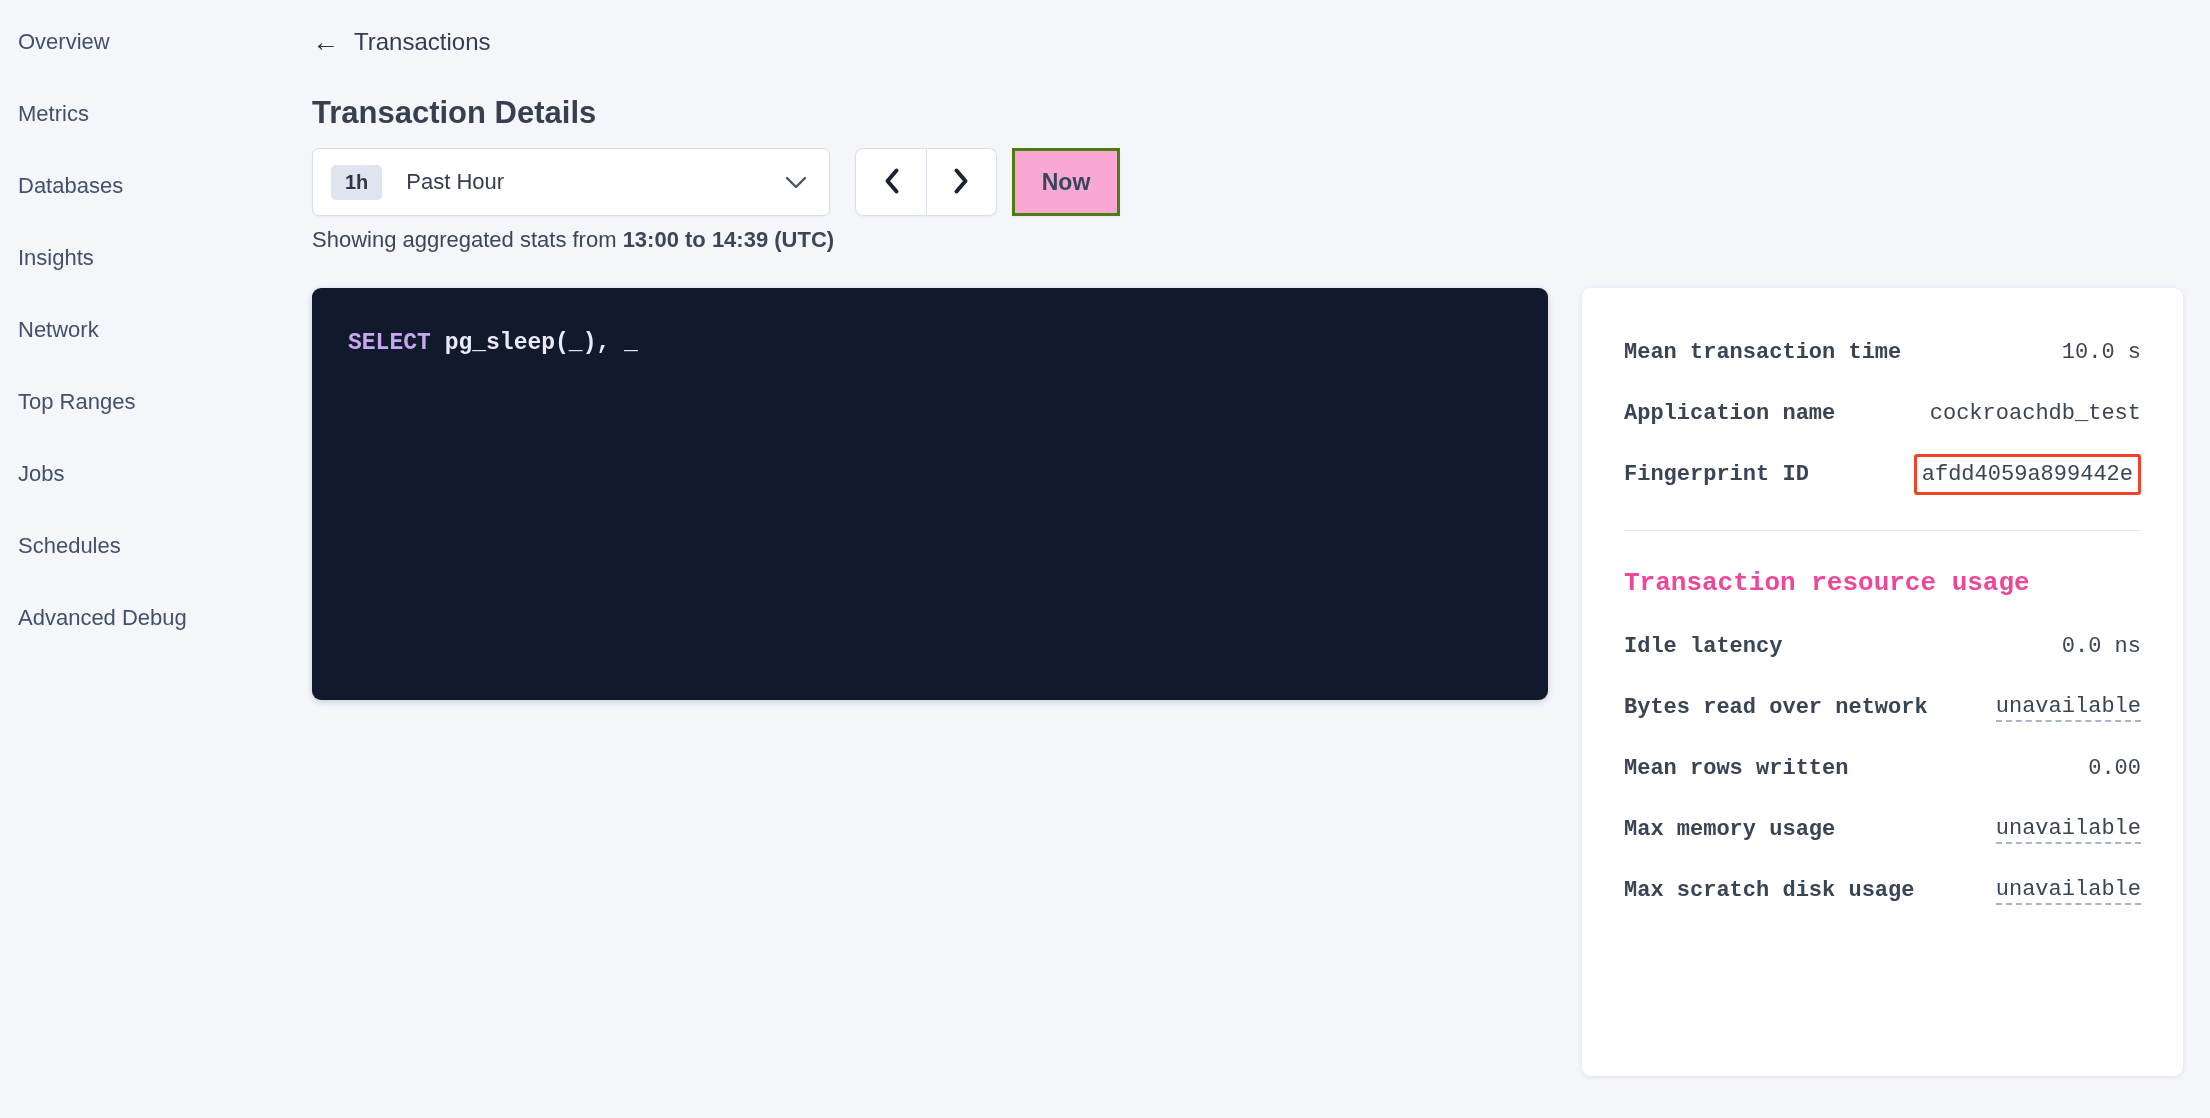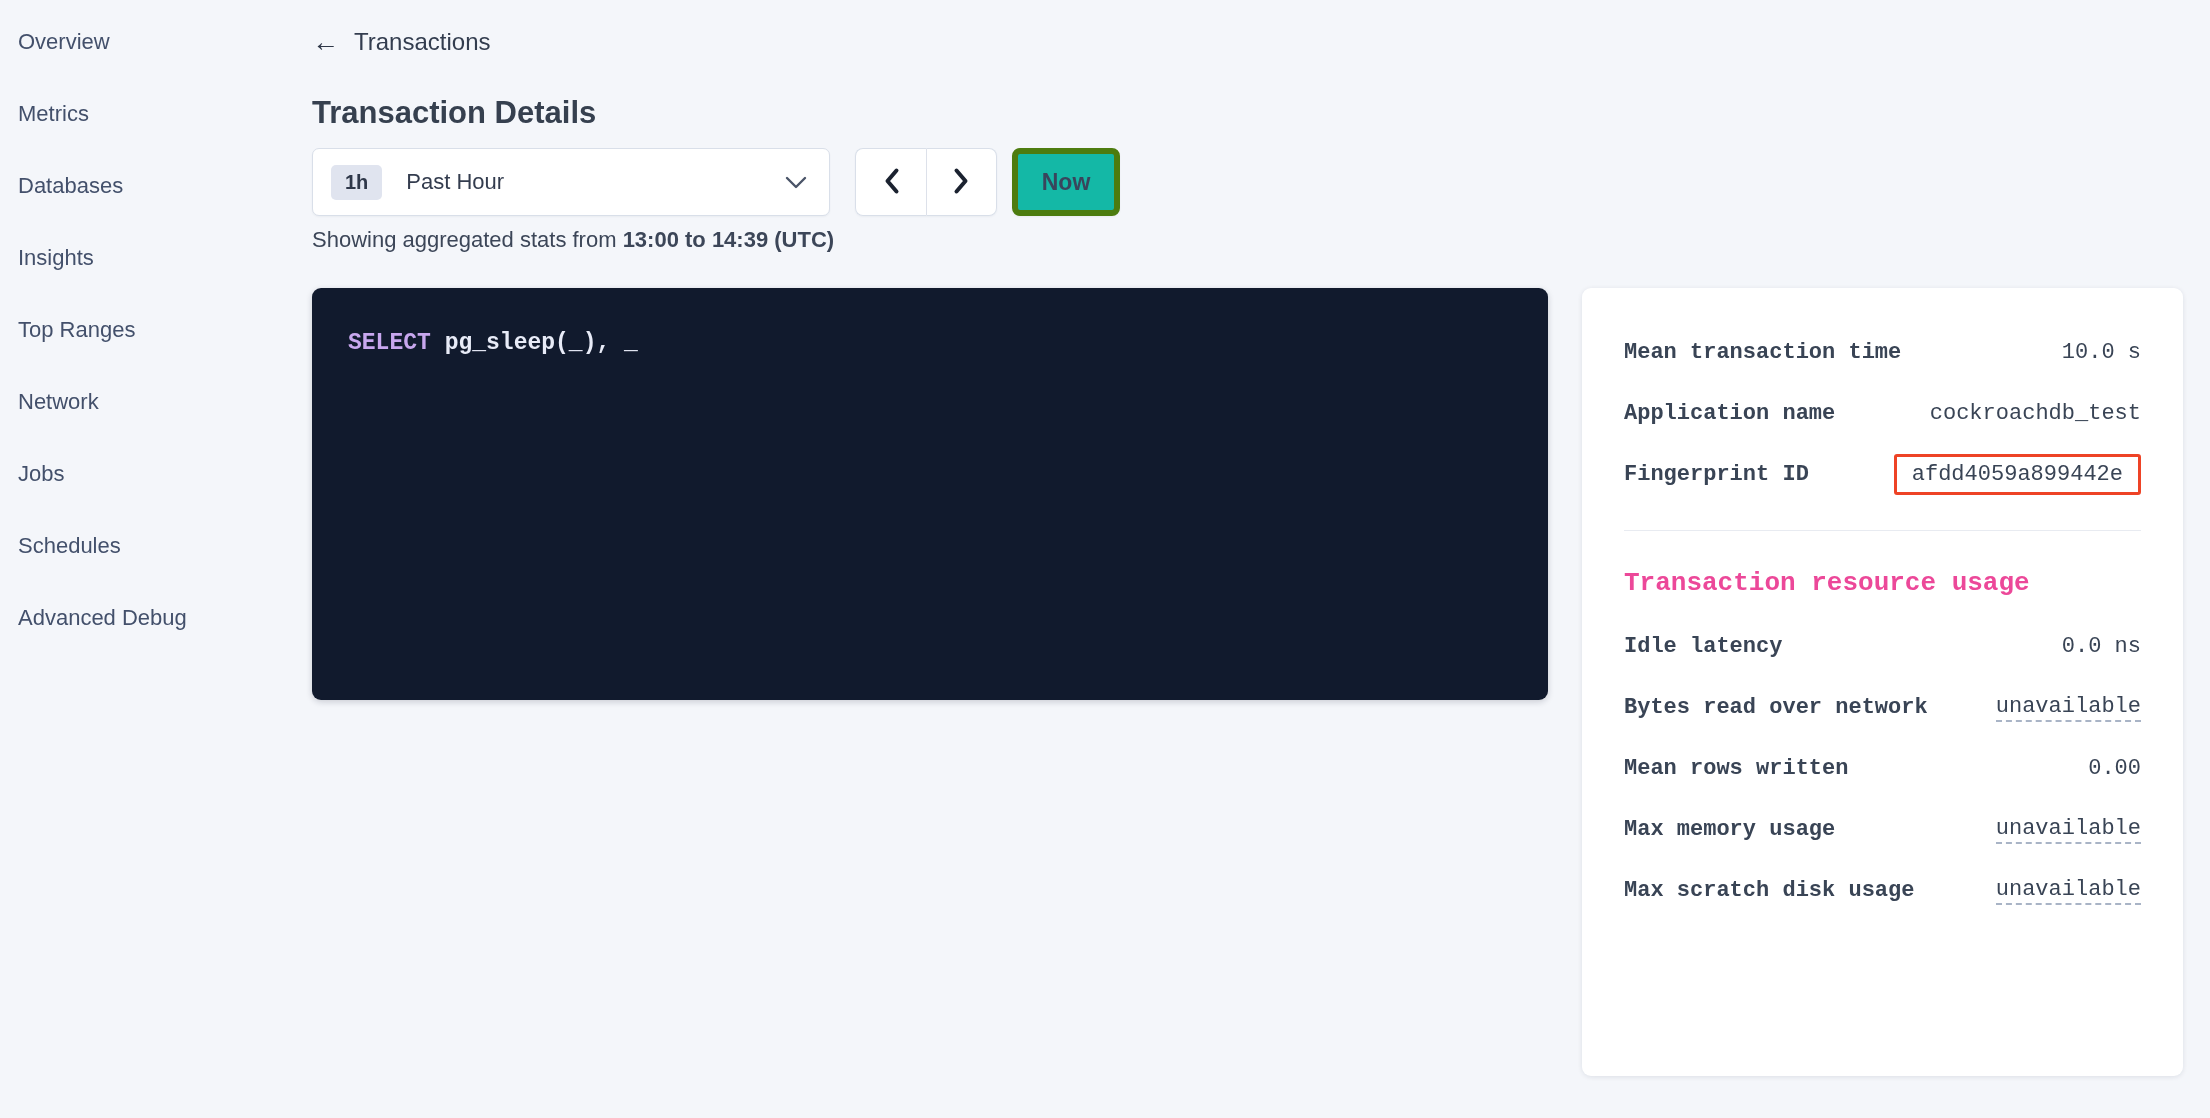--- a/index.html
+++ b/index.html
@@ -57,21 +57,21 @@
   .pager { display:flex; margin-left:25px; box-shadow:0 1px 2px rgba(40,50,80,.05); border-radius:8px; }
   .pager button {
     width:71px; height:68px; background:#fff; border:1px solid #d9dfe9;
     display:flex; align-items:center; justify-content:center; cursor:pointer;
   }
   .pager button:first-child { border-radius:8px 0 0 8px; border-right:none; }
   .pager button:last-child { border-radius:0 8px 8px 0; border-left:1px solid #dde1ea; }
 
   .now-btn {
     margin-left:15px; width:108px; height:68px;
-    background:#14b8a6; border:6px solid #4d7c0f; border-radius:8px;
+    background:#f9a8d4; border:3px solid #4d7c0f; border-radius:0;
     font-family:inherit; font-size:23px; font-weight:700; color:#39455c;
     box-shadow:0 1px 2px rgba(40,50,80,.05); cursor:pointer;
   }
 
   .caption { position:absolute; left:0; top:227px; font-size:22px; color:#3c4658; }
   .caption b { font-weight:700; }
 
   .codebox {
     position:absolute; left:0; top:288px; width:1236px; height:412px;
     background:#111a2d; border-radius:9px;
@@ -92,42 +92,42 @@
     padding:34px 42px 0;
     font-family:Liberation Mono, monospace;
   }
   .stat-row {
     height:61px; display:flex; align-items:center; justify-content:space-between;
   }
   .stat-label { font-size:22px; font-weight:700; color:#394455; white-space:nowrap; }
   .stat-value { font-size:22px; color:#394455; white-space:nowrap; }
   .fp-highlight {
     border:3px solid #ee4326; border-radius:3px;
-    padding:5px 15px;
+    padding:5px 5px;
   }
   .unavail { border-bottom:2px dashed #a9b4c6; padding-bottom:1px; }
   .card hr { border:none; border-top:1px solid #e8ebf1; margin-top:25px; }
   .section-title {
     margin-top:36px; font-size:26px; font-weight:700; color:#ec4899; line-height:32px;
   }
   #resource-rows { margin-top:17px; }
 </style>
 </head>
 <body>
 
 <div class="app">
 
   <aside class="sidebar">
     <ul id="sidebar-list">
         <li class="side-item">Overview</li>
         <li class="side-item">Metrics</li>
         <li class="side-item">Databases</li>
         <li class="side-item">Insights</li>
+        <li class="side-item">Network</li>
         <li class="side-item">Top Ranges</li>
-        <li class="side-item">Network</li>
         <li class="side-item">Jobs</li>
         <li class="side-item">Schedules</li>
         <li class="side-item">Advanced Debug</li>
       </ul>
   </aside>
 
   <main class="main">
 
     <div class="breadcrumb">
       <span class="back-arrow">←</span>

